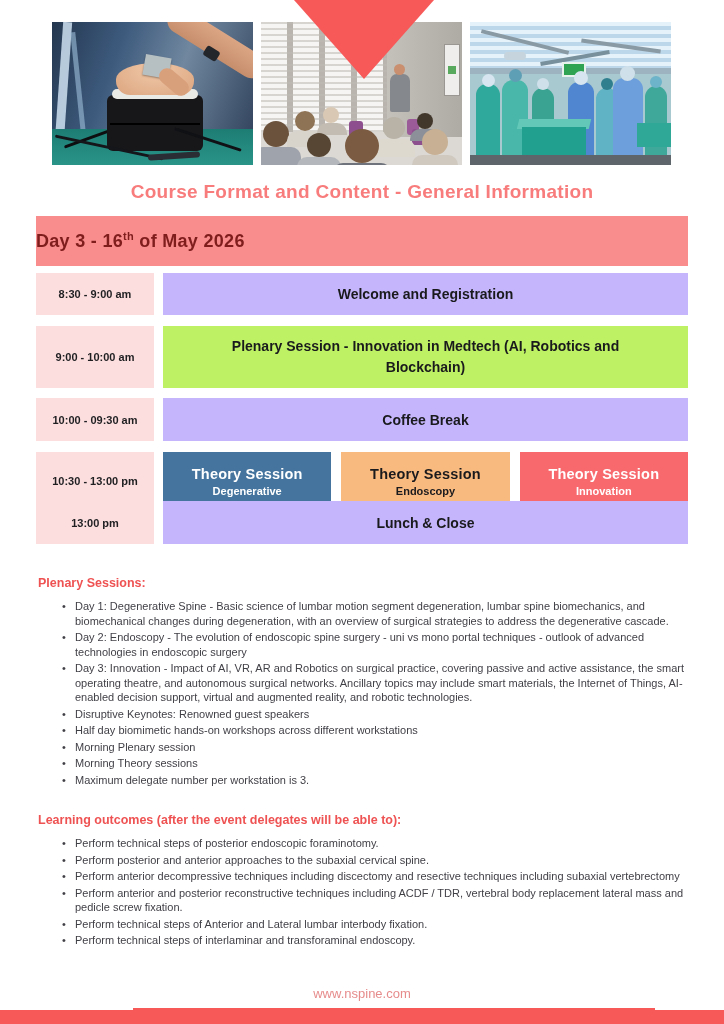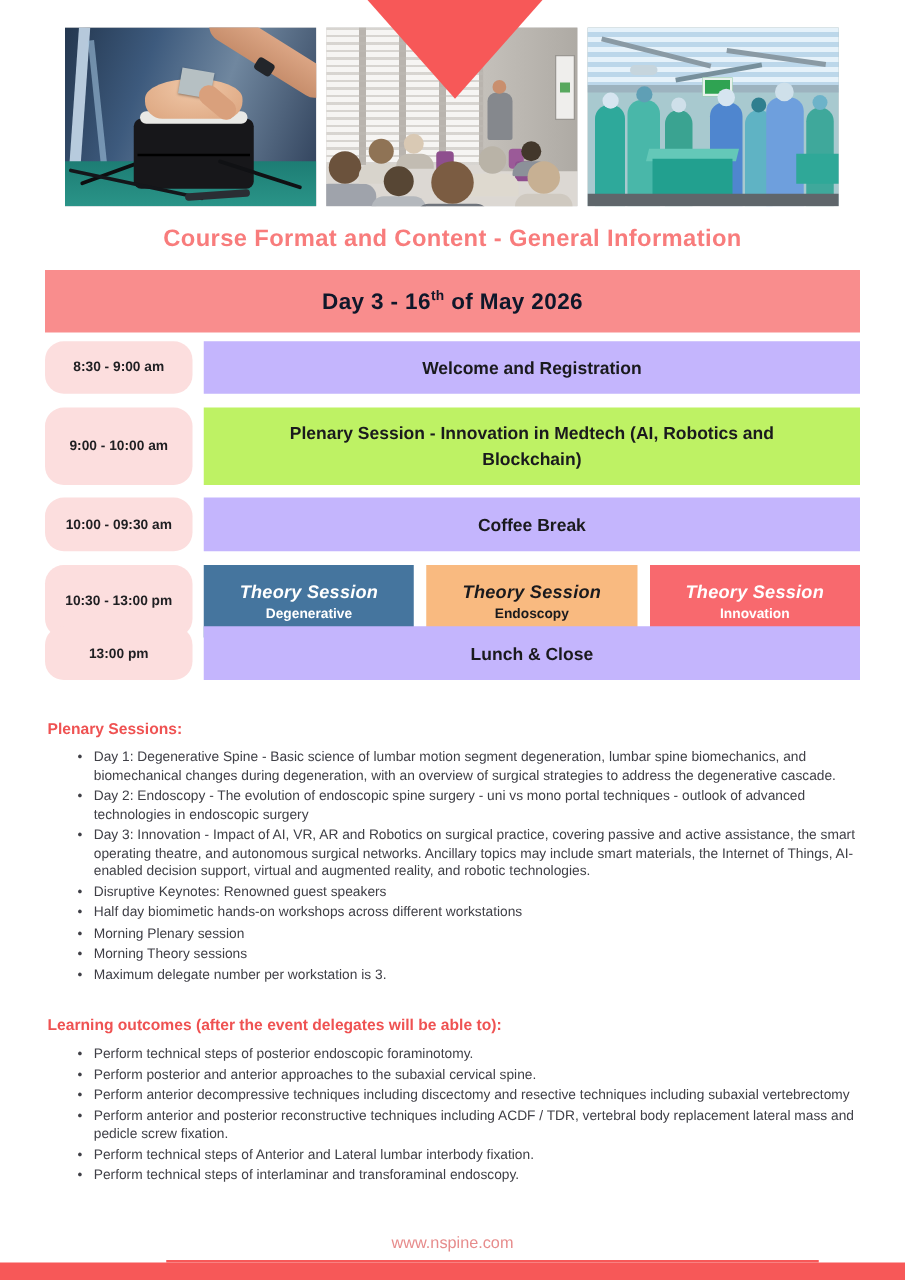--- a/index.html
+++ b/index.html
@@ -104,49 +104,49 @@
   .p3-table2 { right:0px; bottom:18px; width:34px; height:24px; background:#2fa898; }
   .p3-floor { left:0; bottom:0; width:100%; height:10px; background:#5f666b; }
 
   
   .page-title {
     position:absolute; top:181px; left:0; width:100%; text-align:center;
     font-size:19px; font-weight:bold; color:#f87c7c; letter-spacing:.3px;
   }
   .day-banner {
     position:absolute; top:216px; left:36px; width:652px; height:50px;
-    background:#f98d8d; color:#0f172a; font-weight:bold; font-size:18px;
-    display:flex; align-items:center; justify-content:center; letter-spacing:.3px;
+    background:#f98d8d; color:#7f1d1d; font-weight:bold; font-size:18px;
+    display:flex; align-items:center; justify-content:flex-start; letter-spacing:.3px;
   }
   .day-banner sup { font-size:11px; vertical-align:super; line-height:0; }
 
   
   .sched-row { position:absolute; left:36px; width:652px; display:flex; gap:9px; }
   .row-1 { top:273px; height:42px; }
   .row-2 { top:326px; height:62px; }
   .row-3 { top:398px; height:43px; }
   .row-4 { top:452px; height:58px; }
   .row-5 { top:501px; height:43px; }
   .time-cell {
     width:118px; flex:none; background:#fcdede; color:#1f1f22;
-    font-weight:bold; font-size:11px; display:flex; align-items:center; justify-content:center;border-radius:15px;
+    font-weight:bold; font-size:11px; display:flex; align-items:center; justify-content:center;
   }
   .content-cell {
     flex:1; display:flex; align-items:center; justify-content:center; text-align:center;
     font-weight:bold; font-size:14px; color:#1a1a1d;
   }
   .bg-pink { background:#c4b5fd; }
   .bg-orange { background:#bef264; }
   .content-cell.wrap { padding:0 40px; line-height:21px; }
   .theory-wrap { flex:1; display:flex; gap:10px; }
   .theory-box {
     flex:1; display:flex; flex-direction:column; align-items:center; justify-content:center;
     gap:3px; text-align:center;
   }
-  .theory-box .t-title { font-weight:bold; font-size:14.5px; letter-spacing:.2px;font-style:italic; }
+  .theory-box .t-title { font-weight:bold; font-size:14.5px; letter-spacing:.2px; }
   .theory-box .t-sub { font-weight:bold; font-size:11px; }
   .box-blue { background:#45759e; color:#ffffff; }
   .box-orange { background:#f9ba80; color:#1a1a1d; }
   .box-coral { background:#f8696e; color:#ffffff; }
 
   
   .sections { position:absolute; top:576px; left:38px; width:652px; color:#3f3f46; }
   .section-heading { color:#ef5252; font-weight:bold; font-size:12.5px; margin-bottom:9px; }
   .sections ul { list-style:none; margin:0 0 0 24px; }
   .sections li {

